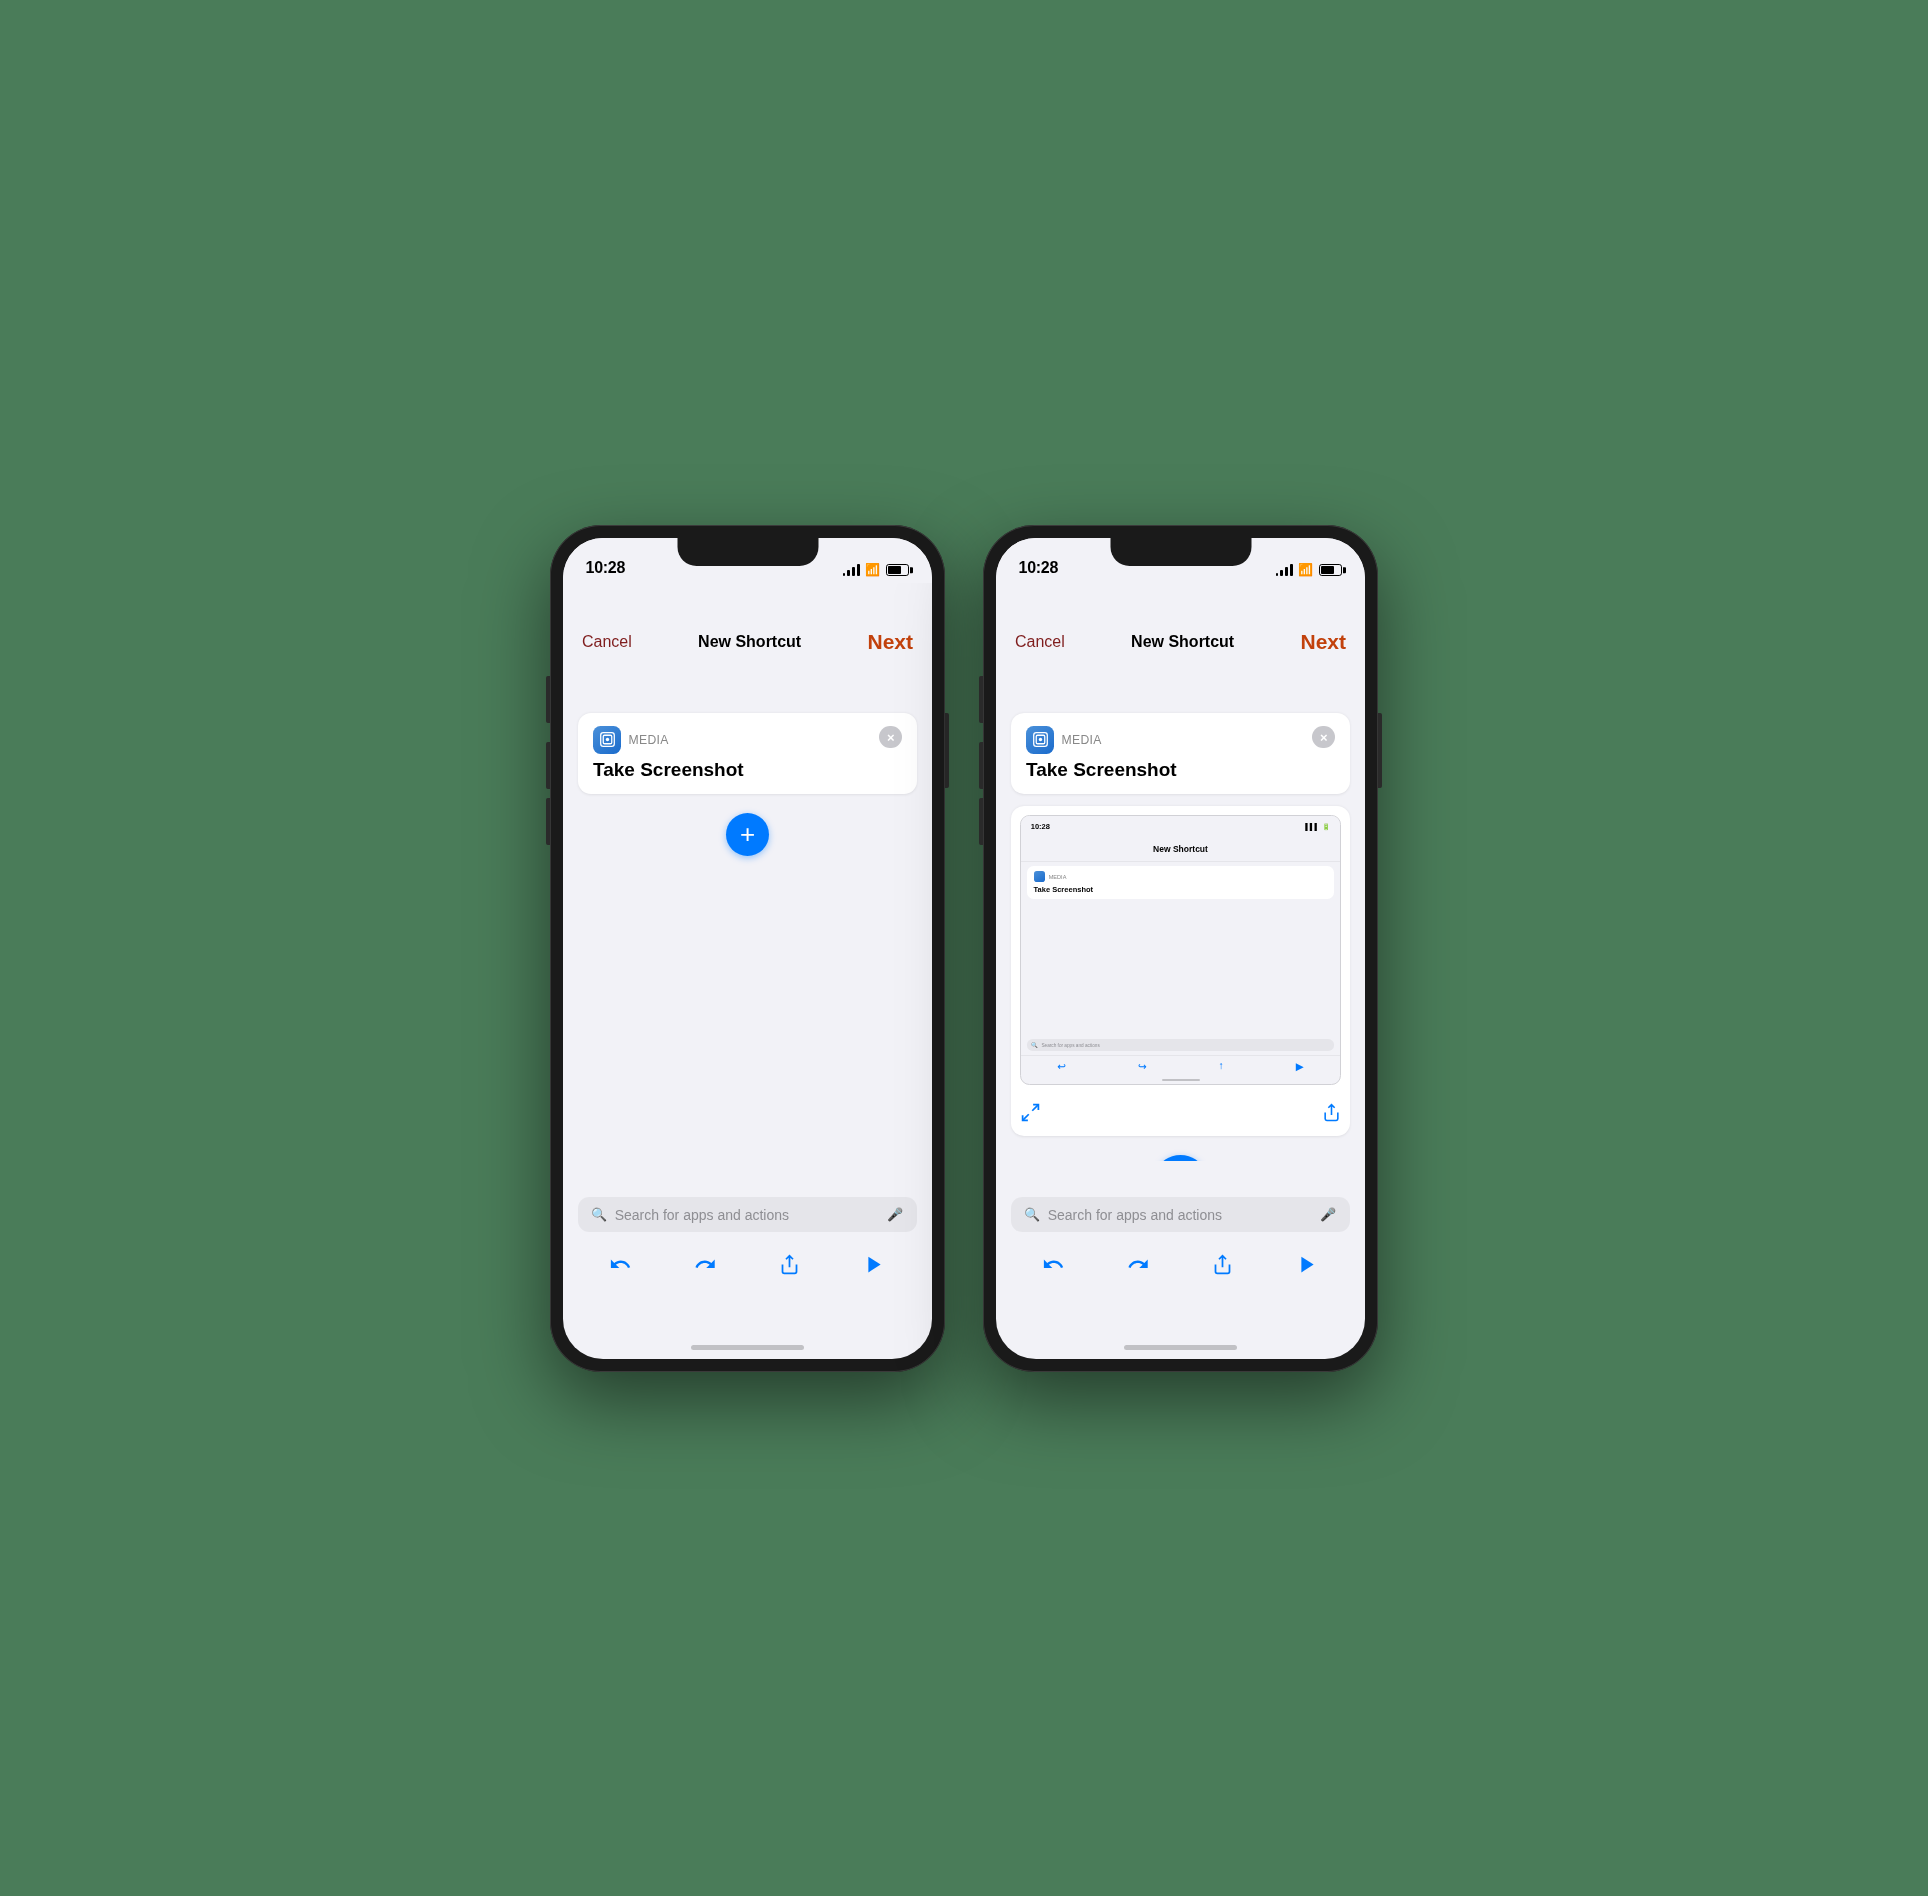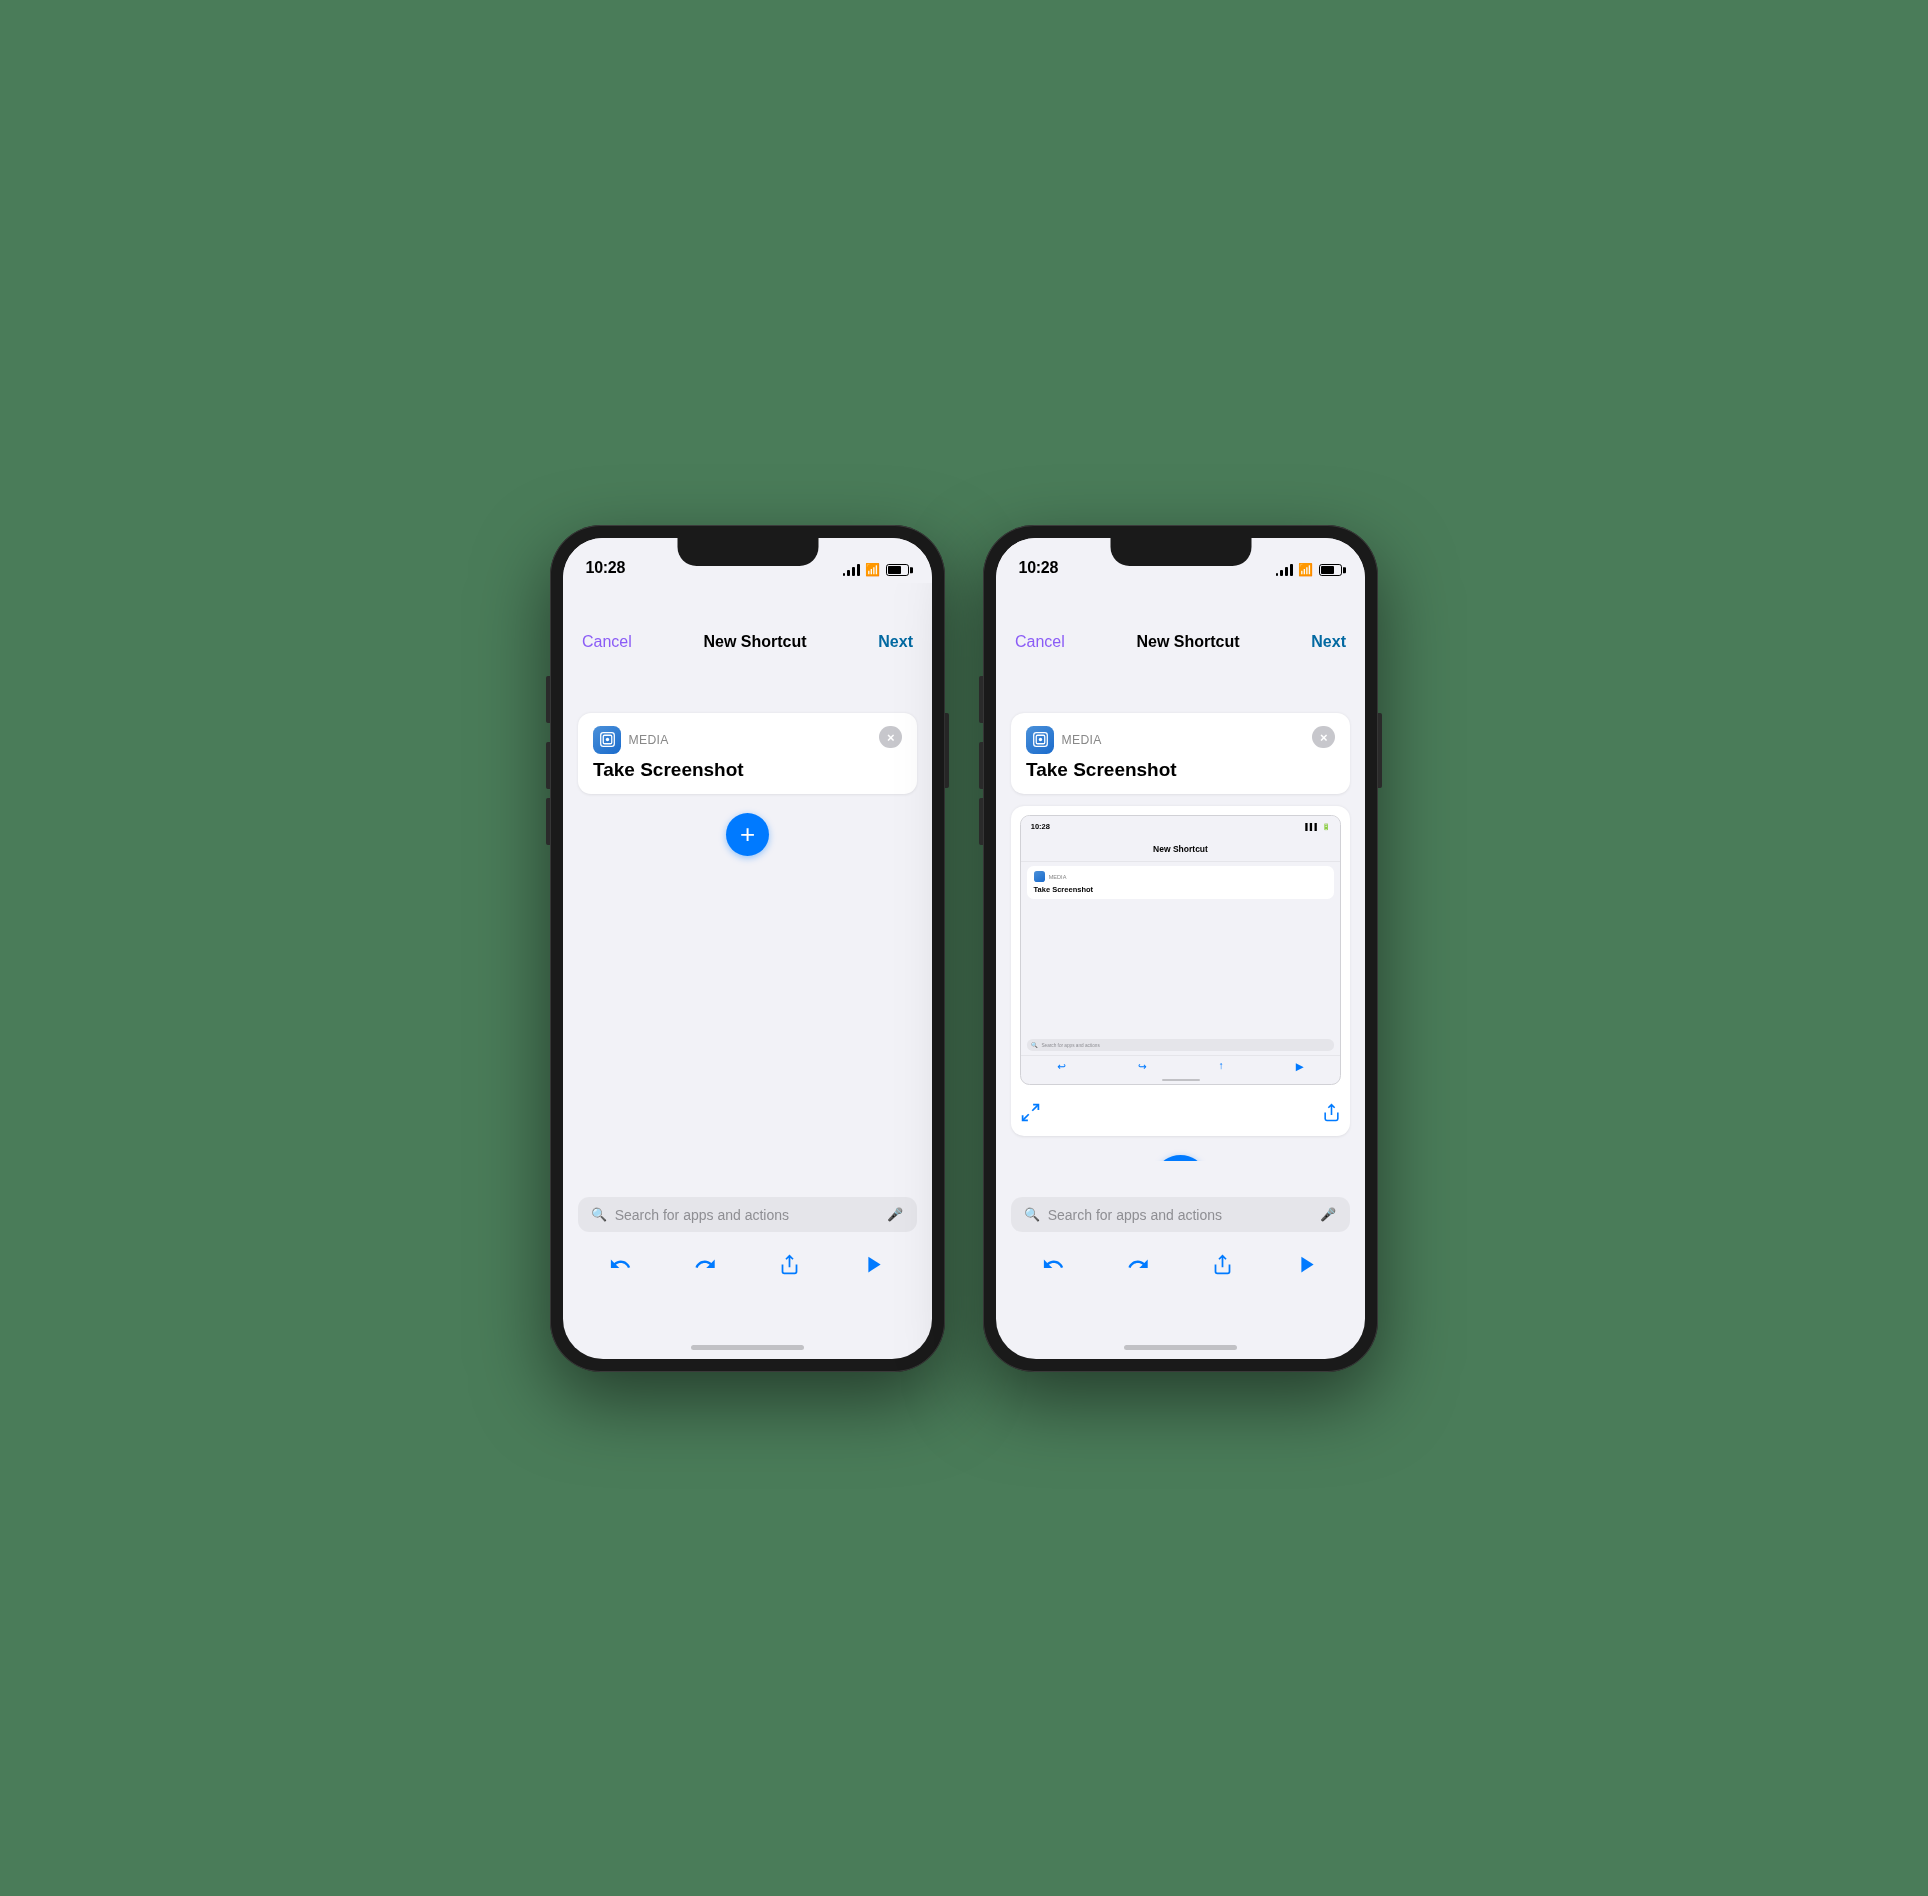--- a/index.html
+++ b/index.html
@@ -146,34 +146,34 @@
       display: flex;
       align-items: center;
       justify-content: space-between;
       padding: 0 19px;
       background: #f2f2f7;
       flex-shrink: 0;
     }
 
     .nav-cancel {
       font-size: 16px;
-      color: #8b5cf6;
+      color: #7f1d1d;
       font-weight: 400;
       cursor: pointer;
     }
 
     .nav-title {
       font-size: 16px;
       font-weight: 600;
       color: #000;
     }
 
     .nav-next {
-      font-size: 16px;
-      color: #0369a1;
+      font-size: 21px;
+      color: #c2410c;
       font-weight: 600;
       cursor: pointer;
     }
 
     
     .content-area {
       flex: 1;
       overflow: hidden;
       position: relative;
       display: flex;

